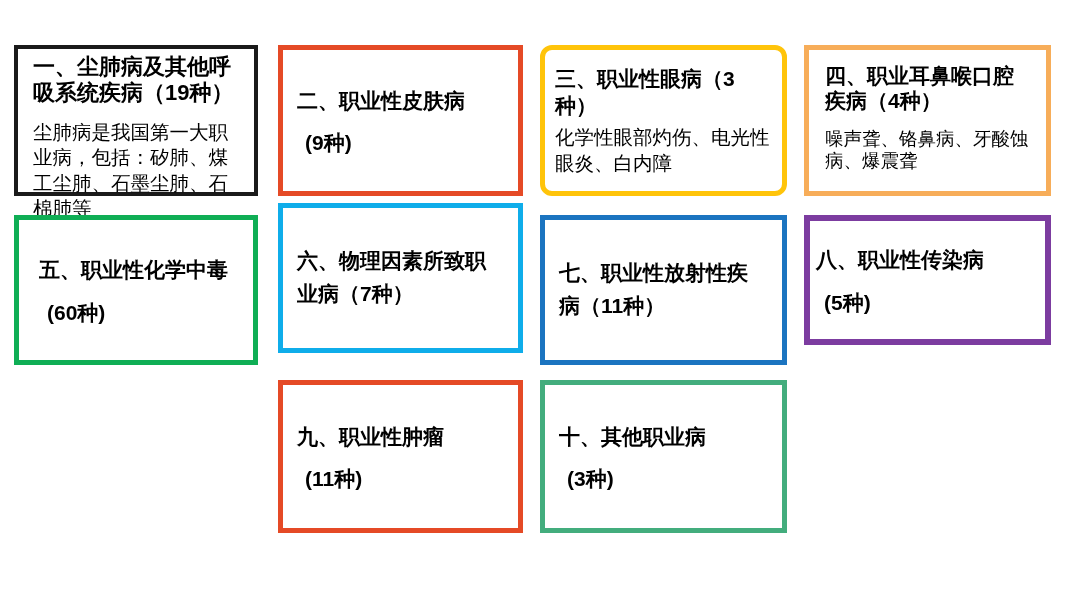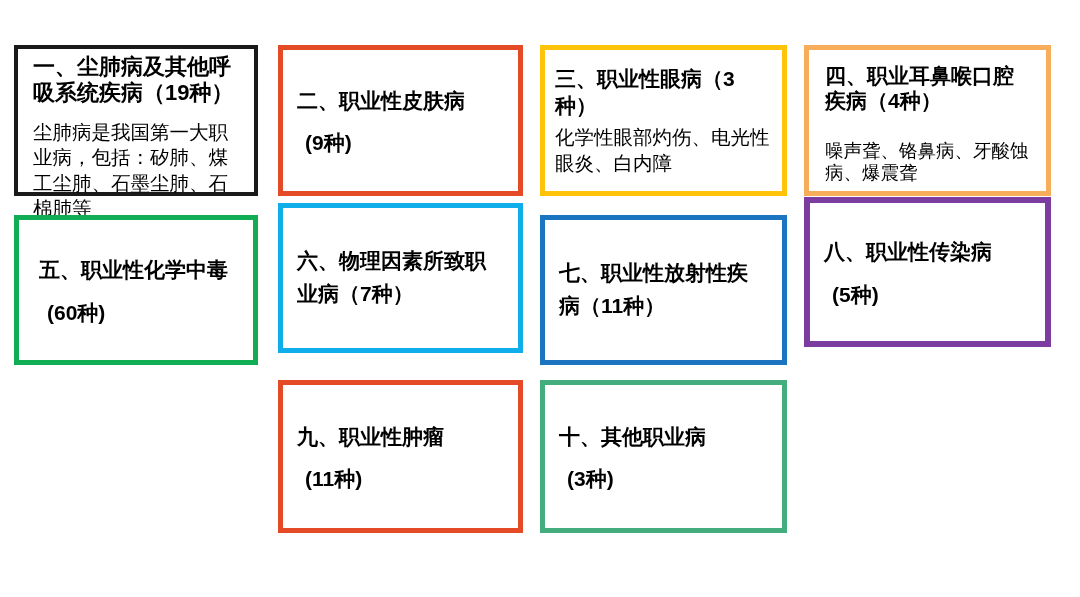--- a/index.html
+++ b/index.html
@@ -45,21 +45,21 @@
   }
 
   
   #box-1  { left: 14px;  top: 45px;  width: 244px; height: 151px; border-width: 4px; justify-content: flex-start; padding: 5px 10px; }
   #box-2  { left: 278px; top: 45px;  width: 245px; height: 151px; padding: 0 14px; }
   #box-3  { left: 540px; top: 45px;  width: 247px; height: 151px; padding: 0 10px; }
   #box-4  { left: 804px; top: 45px;  width: 247px; height: 151px; justify-content: flex-start; padding: 14px 16px 0 16px; }
   #box-5  { left: 14px;  top: 215px; width: 244px; height: 150px; padding: 0 20px; }
   #box-6  { left: 278px; top: 203px; width: 245px; height: 150px; padding: 0 14px; }
   #box-7  { left: 540px; top: 215px; width: 247px; height: 150px; padding: 0 14px; }
-  #box-8  { left: 804px; top: 197px; width: 247px; height: 150px; border-width: 6px; padding: 0 14px; }
+  #box-8  { left: 804px; top: 215px; width: 247px; height: 130px; border-width: 6px; padding: 0 6px; }
   #box-9  { left: 278px; top: 380px; width: 245px; height: 153px; padding: 0 14px; }
   #box-10 { left: 540px; top: 380px; width: 247px; height: 153px; padding: 0 14px; }
 
   
   #box-1 .title { font-size: 22px; line-height: 1.18; }
   #box-1 .body  { margin-top: 14px; }
   #box-3 .title { line-height: 1.3; }
   #box-3 .body  { margin-top: 6px; }
   #box-4 .title { line-height: 1.18; }
   #box-4 .body  { font-size: 18.5px; line-height: 1.22; margin-top: 14px; }
@@ -72,26 +72,26 @@
   <div class="box" id="box-1" style="border-color: rgb(26, 26, 26); padding-left: 15px;">
     <div class="title">一、尘肺病及其他呼吸系统疾病（19种）</div>
     <div class="body">尘肺病是我国第一大职业病，包括：矽肺、煤工尘肺、石墨尘肺、石棉肺等</div>
   </div>
 
   <div class="box" id="box-2" style="border-color: rgb(229, 74, 38);">
     <div class="title">二、职业性皮肤病</div>
     <div class="count">(9种)</div>
   </div>
 
-  <div class="box" id="box-3" style="border-color: rgb(255, 196, 10);">
+  <div class="box" id="box-3" style="border-color: rgb(255, 196, 10); border-radius: 12px;">
     <div class="title">三、职业性眼病（3种）</div>
     <div class="body">化学性眼部灼伤、电光性眼炎、白内障</div>
   </div>
 
-  <div class="box" id="box-4" style="border-color: rgb(247, 173, 89); gap: 12px;">
+  <div class="box" id="box-4" style="border-color: rgb(247, 173, 89);">
     <div class="title">四、职业耳鼻喉口腔疾病（4种）</div>
     <div class="body">噪声聋、铬鼻病、牙酸蚀病、爆震聋</div>
   </div>
 
   <div class="box" id="box-5" style="border-color: rgb(15, 174, 85);">
     <div class="title">五、职业性化学中毒</div>
     <div class="count">(60种)</div>
   </div>
 
   <div class="box" id="box-6" style="border-color: rgb(15, 173, 234);">

